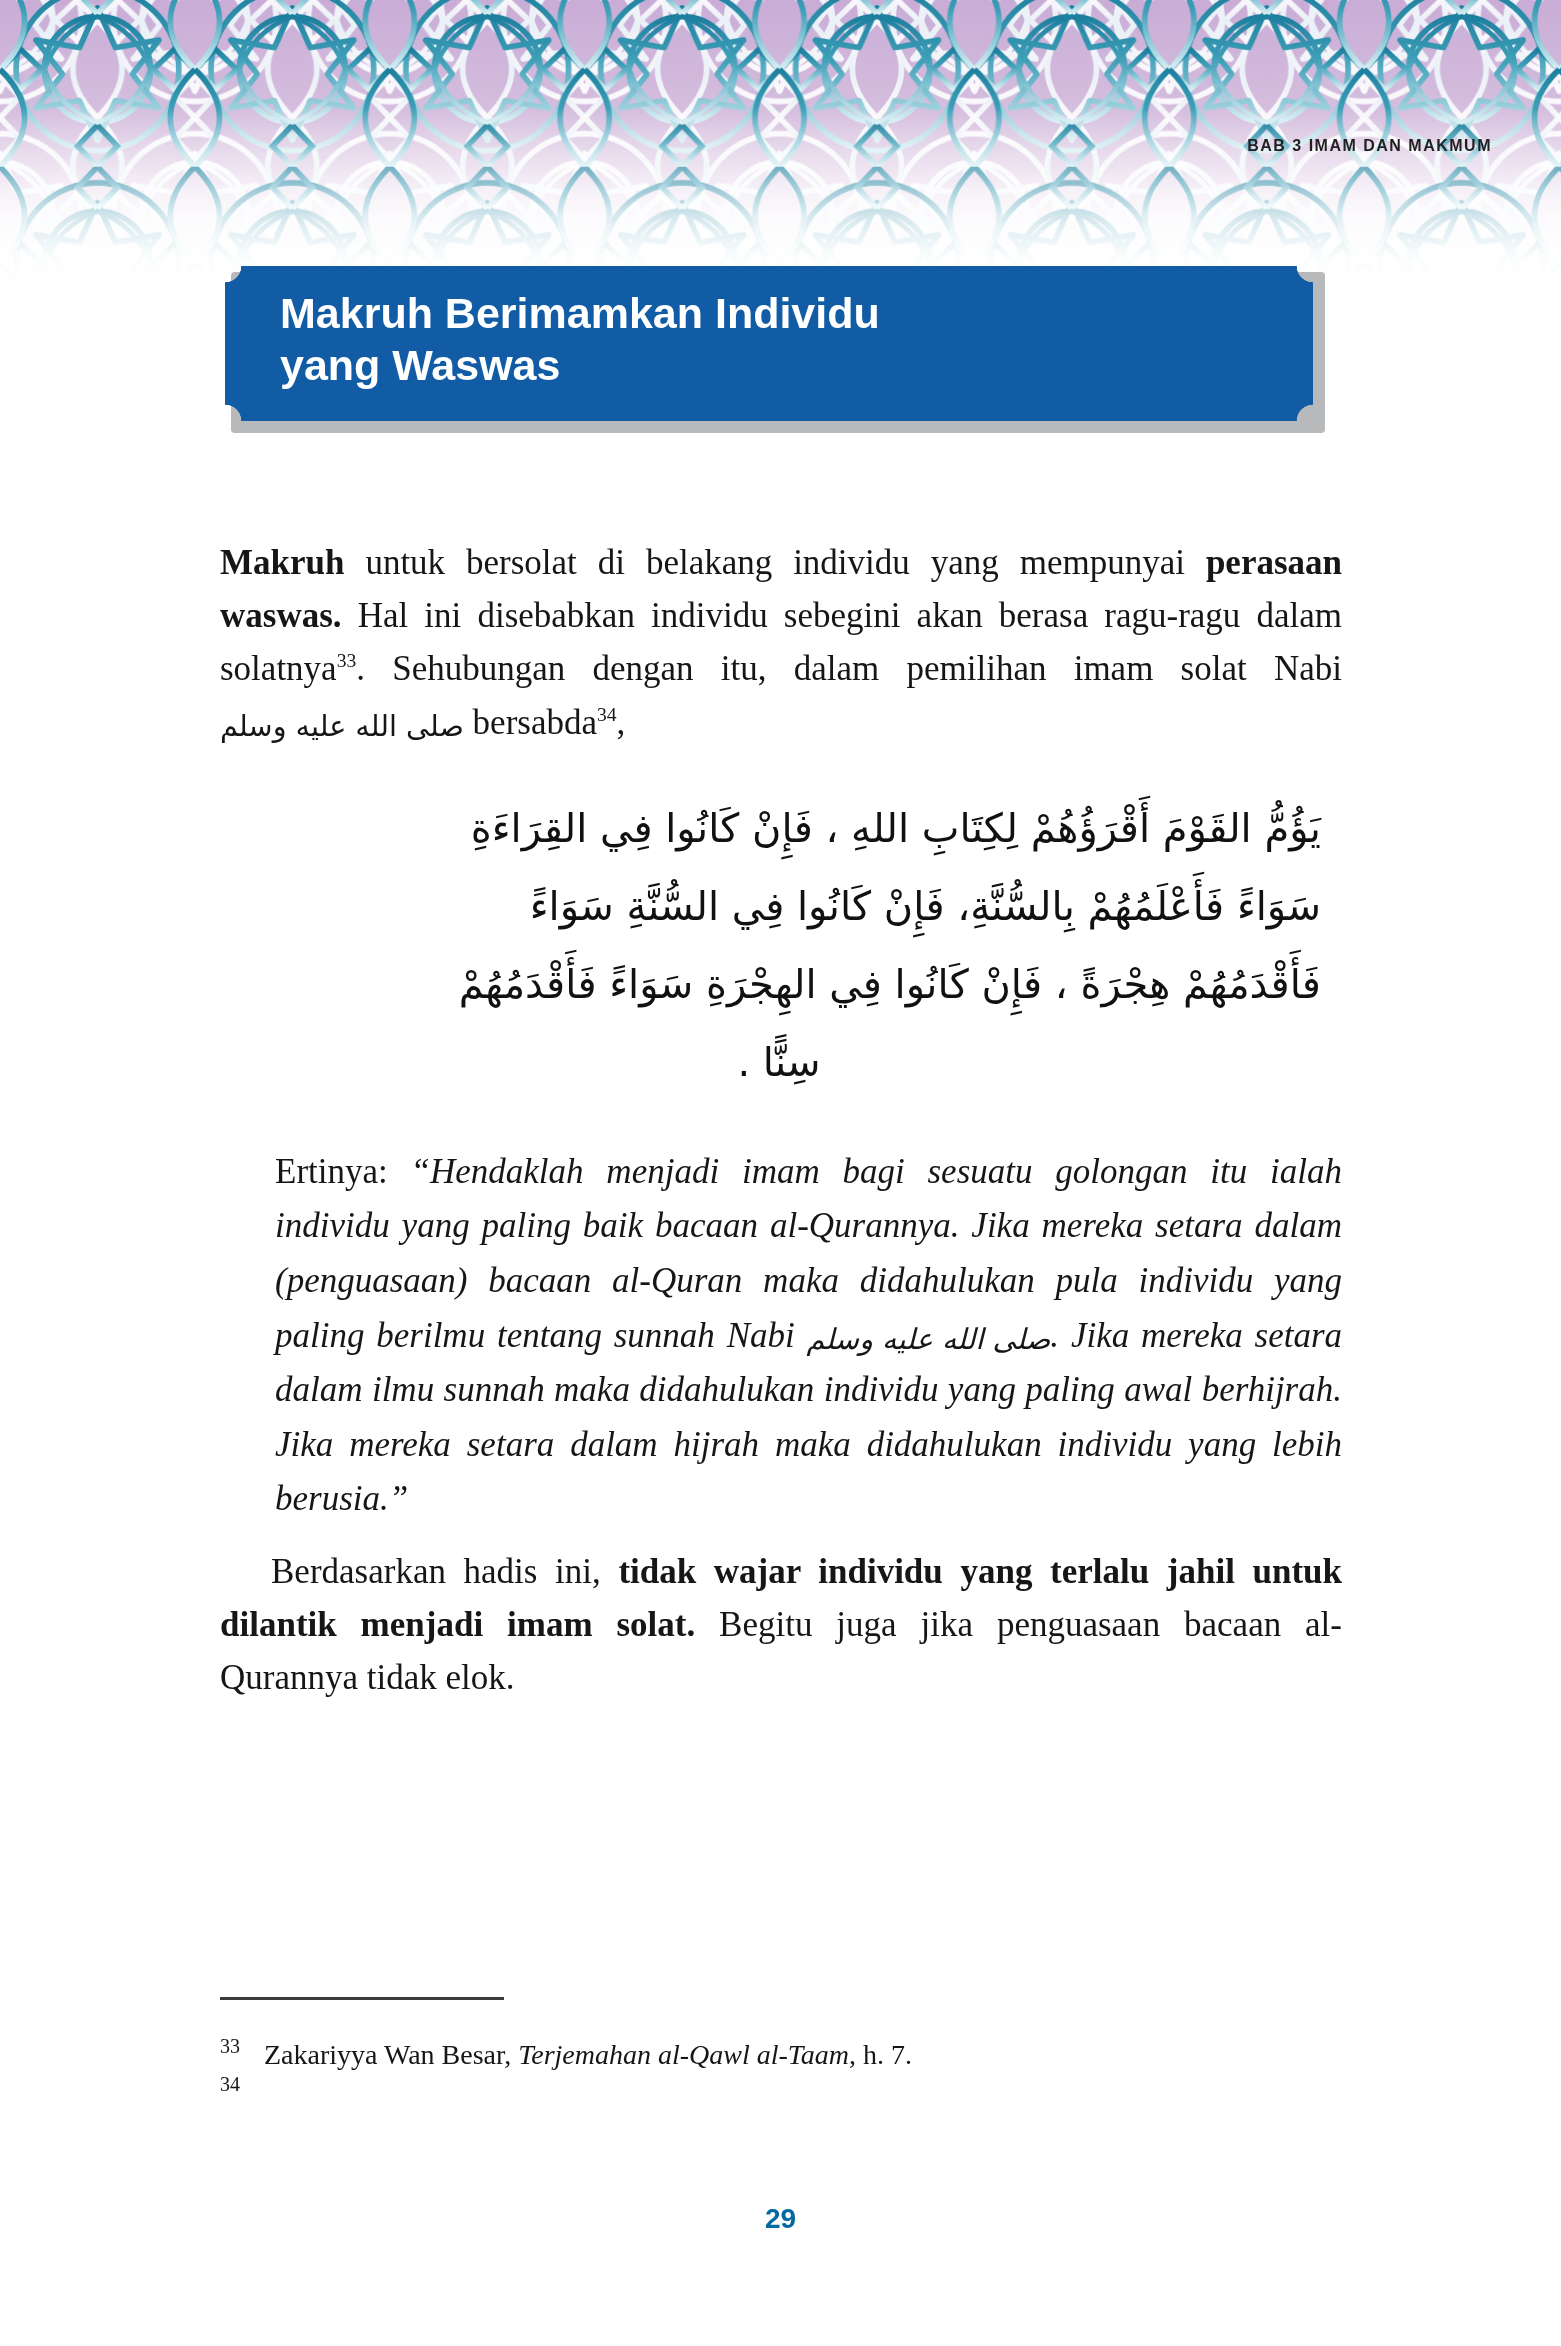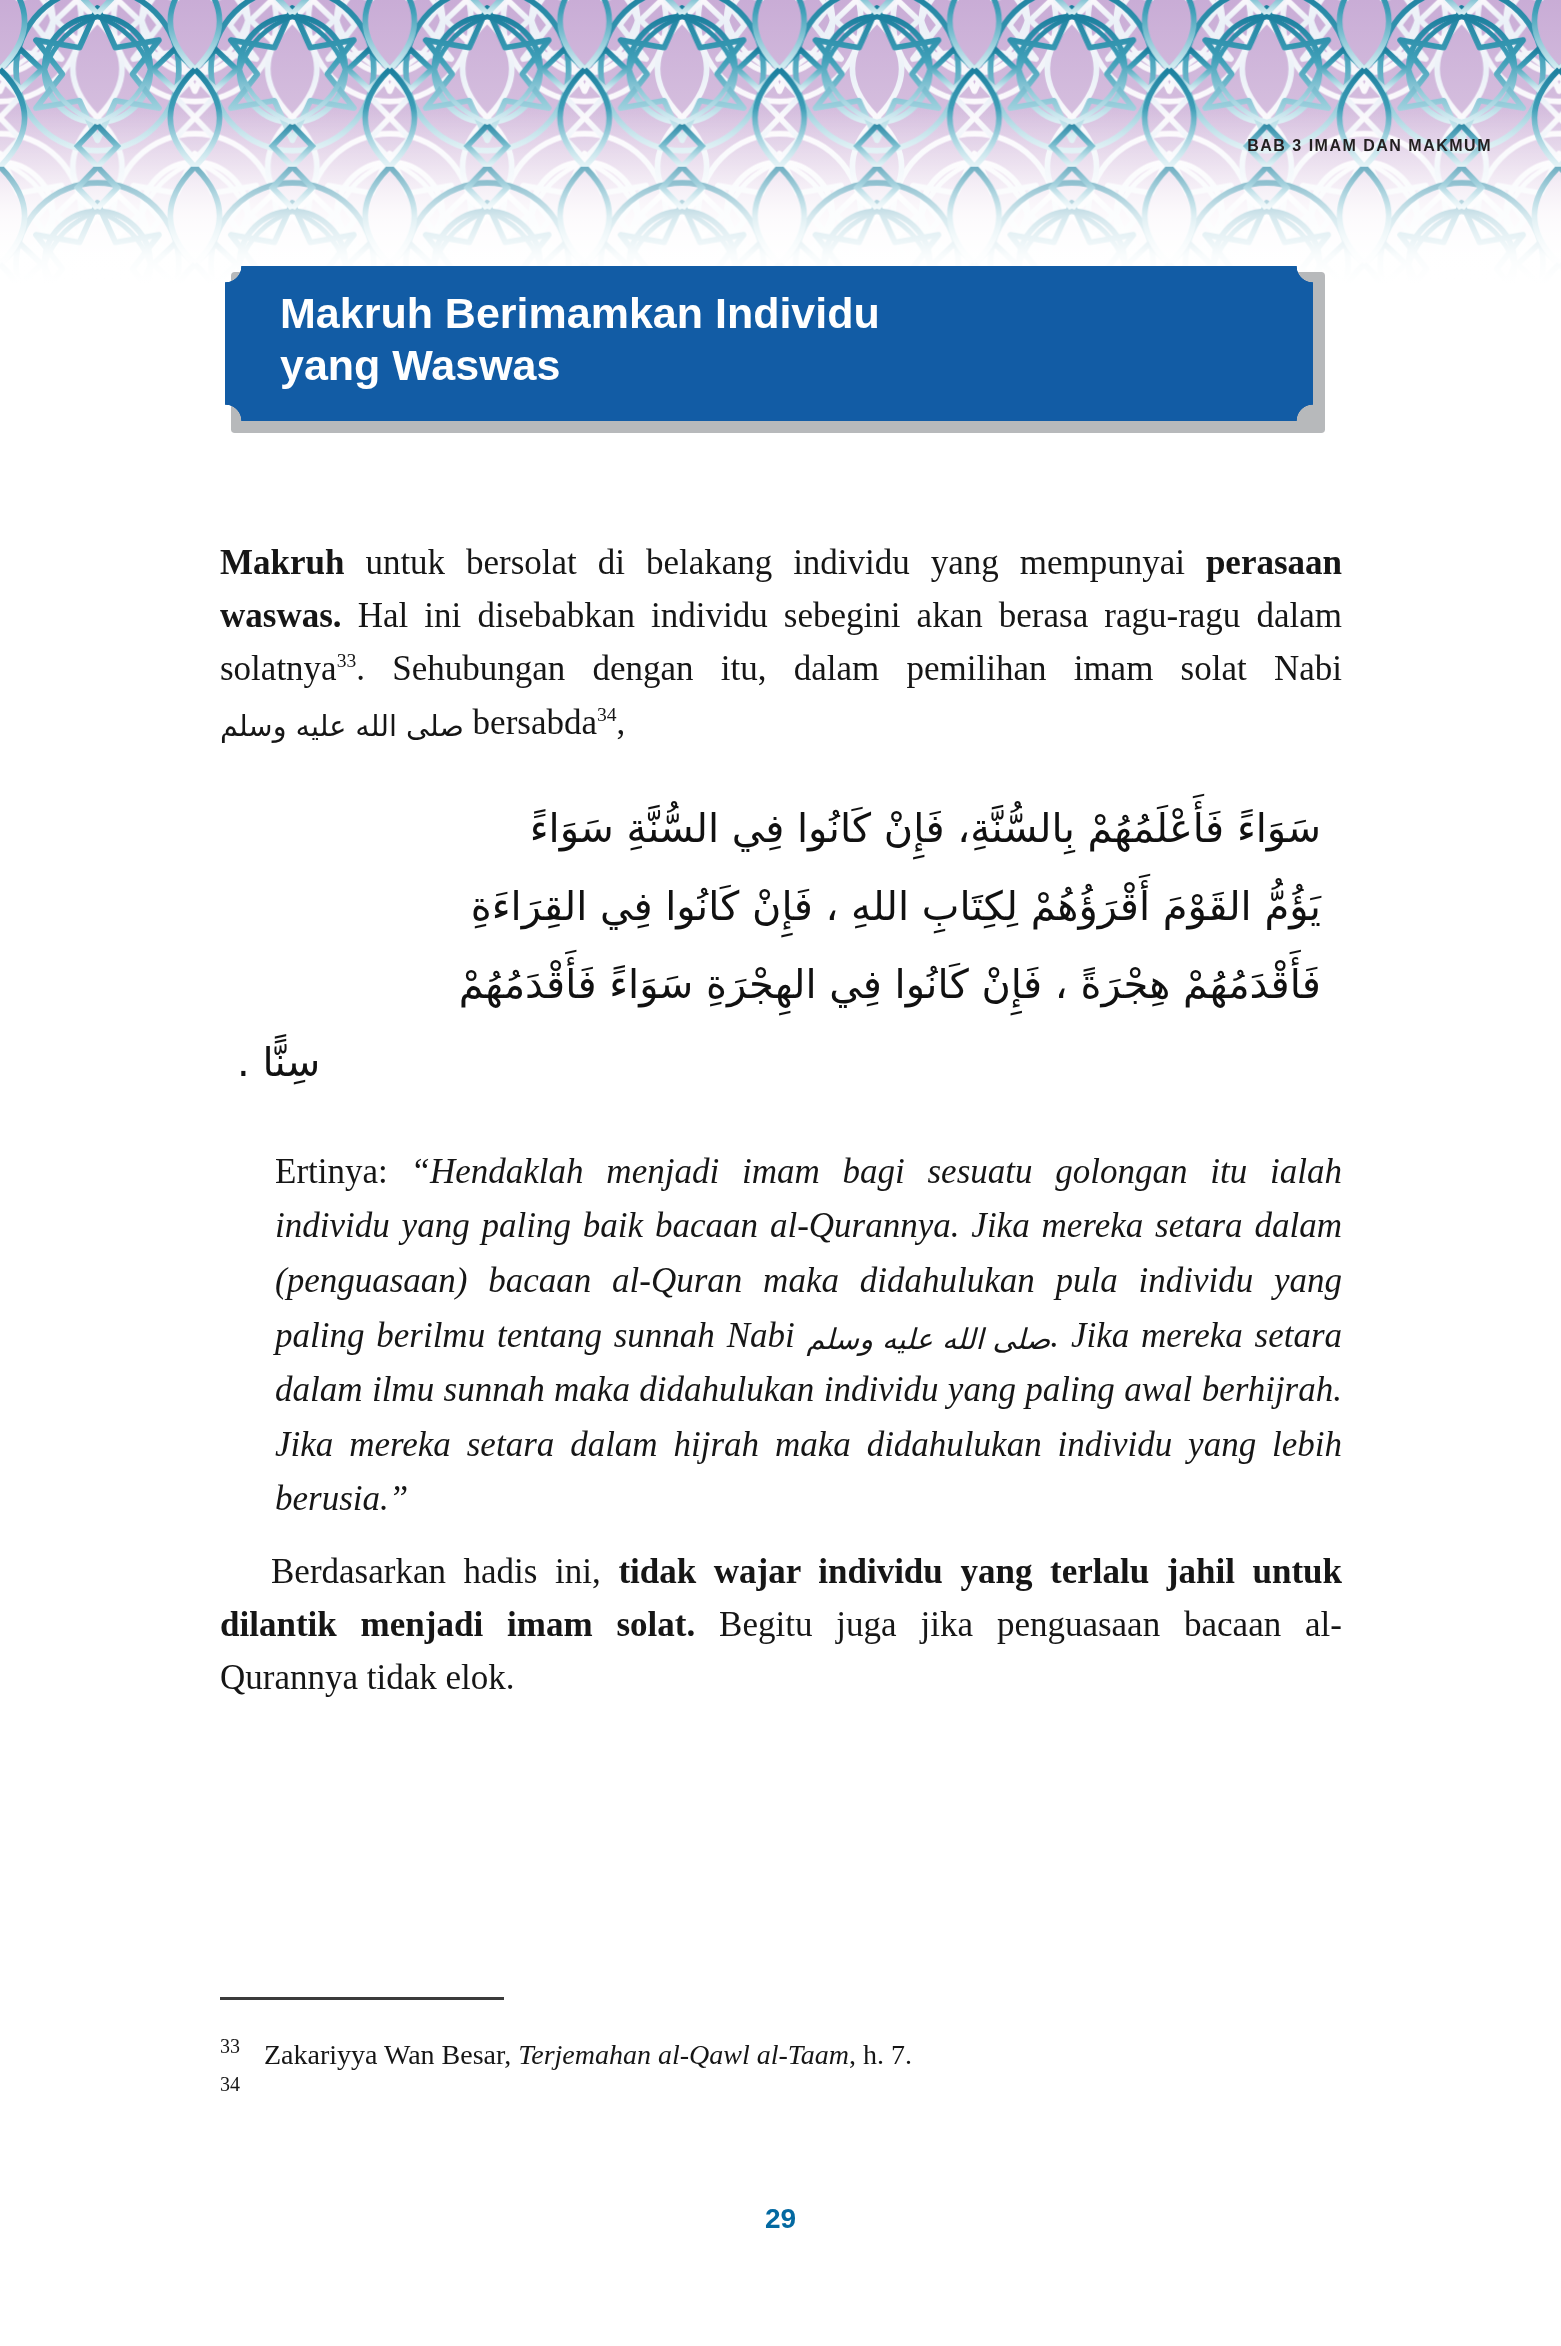--- a/index.html
+++ b/index.html
@@ -141,21 +141,21 @@
     margin-top: 40px;
     direction: rtl;
     text-align: justify;
     font-family: "DejaVu Sans", "Liberation Sans", sans-serif;
     font-size: 40px;
     line-height: 1.95;
     color: #111;
     padding: 0 21px 0 17px;
   }
   #arabic-block .aline { display: block; }
-  #arabic-block .aline-last { text-align: left; direction: rtl; }
+  #arabic-block .aline-last { text-align: center; direction: rtl; }
 
   
   #para-translation {
     margin-top: 44px;
     padding-left: 55px;
     font-size: 35px;
     line-height: 1.56;
     text-align: justify;
     font-style: italic;
   }
@@ -333,22 +333,22 @@
     <div id="banner-title">Makruh Berimamkan Individu
 yang Waswas</div>
   </div>
 </div>
 
 <div id="content">
 
   <p class="para" id="para-intro"><b>Makruh</b><span> untuk bersolat di belakang individu yang mempunyai </span><b>perasaan waswas.</b><span> Hal ini disebabkan individu sebegini  akan berasa ragu-ragu dalam solatnya</span><sup class="fn">33</sup><span>. Sehubungan dengan itu, dalam pemilihan imam solat Nabi </span><span class="sw-glyph">صلى الله عليه وسلم</span><span> bersabda</span><sup class="fn">34</sup><span>,</span></p>
 
   <div id="arabic-block">
+    <span class="aline">يَؤُمُّ القَوْمَ أَقْرَؤُهُمْ لِكِتَابِ اللهِ ، فَإِنْ كَانُوا فِي القِرَاءَةِ</span>
     <span class="aline">سَوَاءً فَأَعْلَمُهُمْ بِالسُّنَّةِ، فَإِنْ كَانُوا فِي السُّنَّةِ سَوَاءً</span>
-    <span class="aline">يَؤُمُّ القَوْمَ أَقْرَؤُهُمْ لِكِتَابِ اللهِ ، فَإِنْ كَانُوا فِي القِرَاءَةِ</span>
     <span class="aline">فَأَقْدَمُهُمْ هِجْرَةً ، فَإِنْ كَانُوا فِي الهِجْرَةِ سَوَاءً فَأَقْدَمُهُمْ</span>
     <span class="aline aline-last">سِنًّا .</span>
   </div>
 
   <p class="para" id="para-translation"><span class="roman">Ertinya:</span><span> “Hendaklah menjadi imam bagi sesuatu golongan itu ialah individu yang paling baik bacaan al-Qurannya. Jika mereka setara dalam (penguasaan) bacaan al-Quran maka didahulukan pula individu yang paling berilmu tentang sunnah Nabi </span><span class="sw-glyph">صلى الله عليه وسلم</span><span>. Jika mereka setara dalam ilmu sunnah maka didahulukan individu yang paling awal berhijrah. Jika mereka setara dalam hijrah maka didahulukan individu yang lebih berusia.”</span></p>
 
   <p class="para" id="para-closing"><span>Berdasarkan hadis ini, </span><b>tidak wajar individu yang terlalu jahil untuk dilantik menjadi imam solat.</b><span> Begitu juga jika penguasaan bacaan al-Qurannya tidak elok.</span></p>
 
 </div>
 

